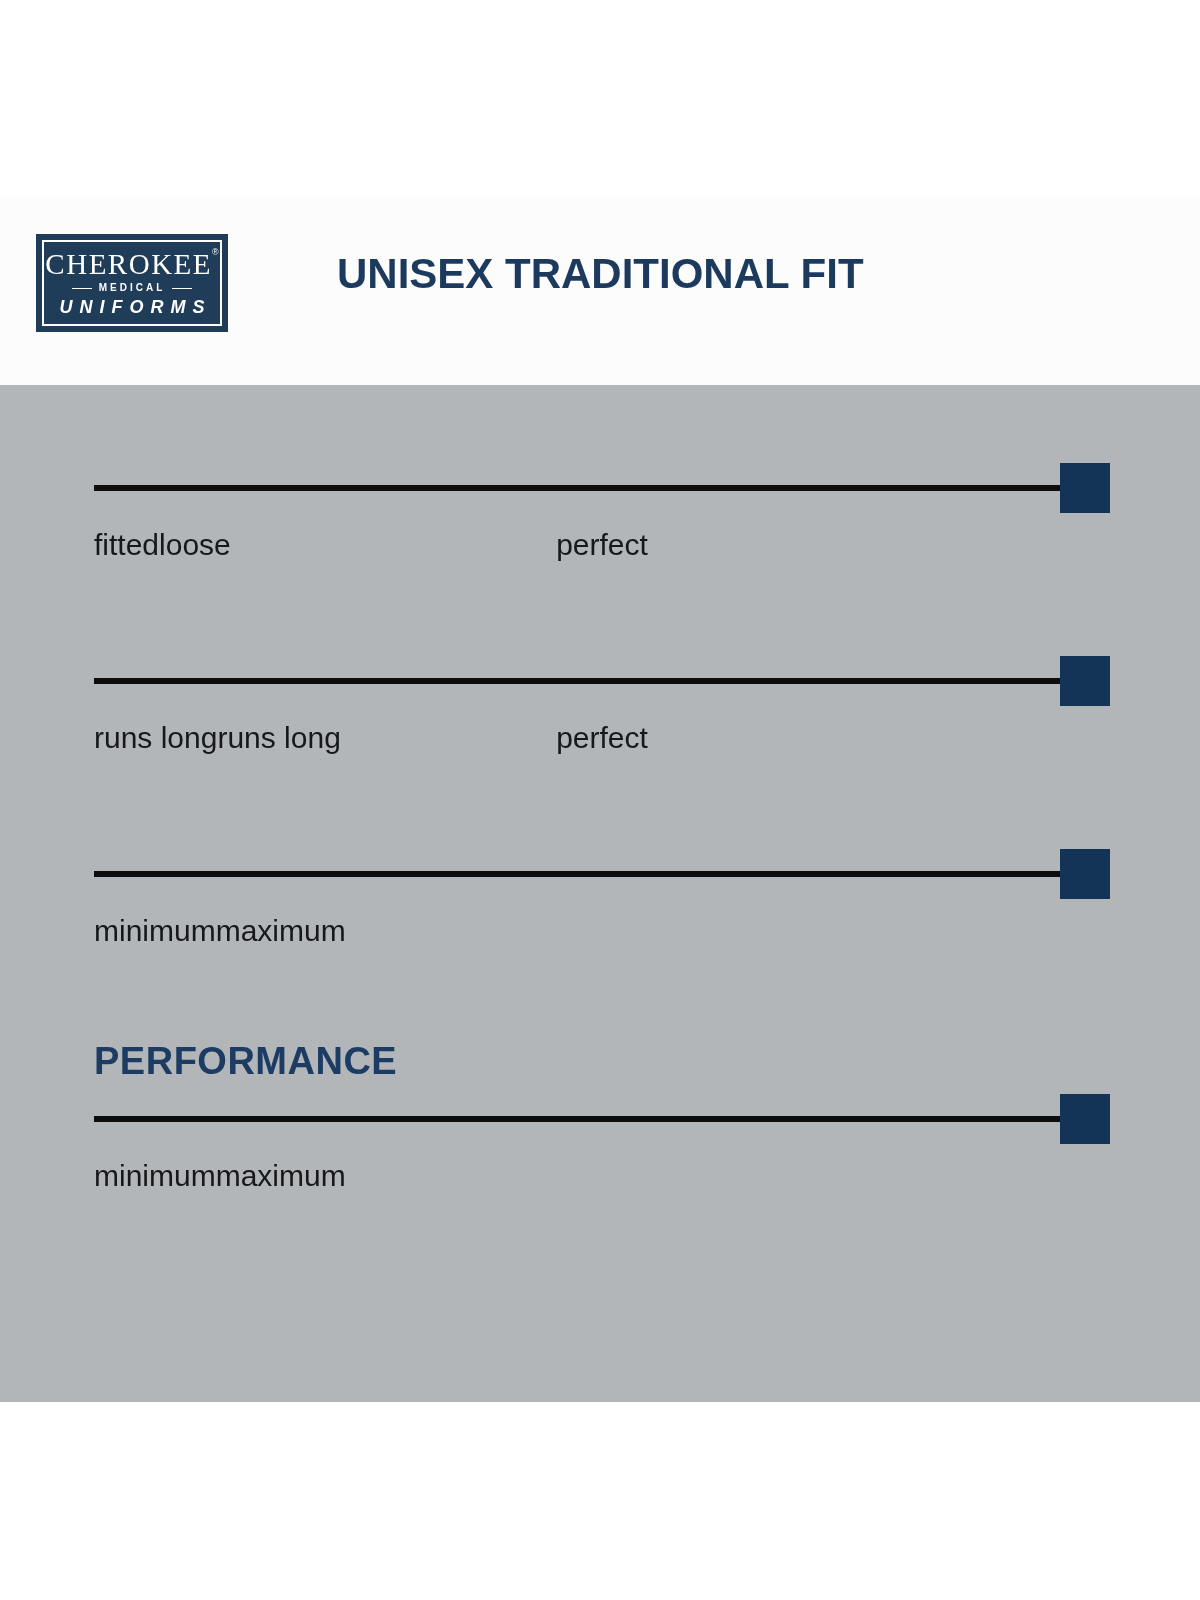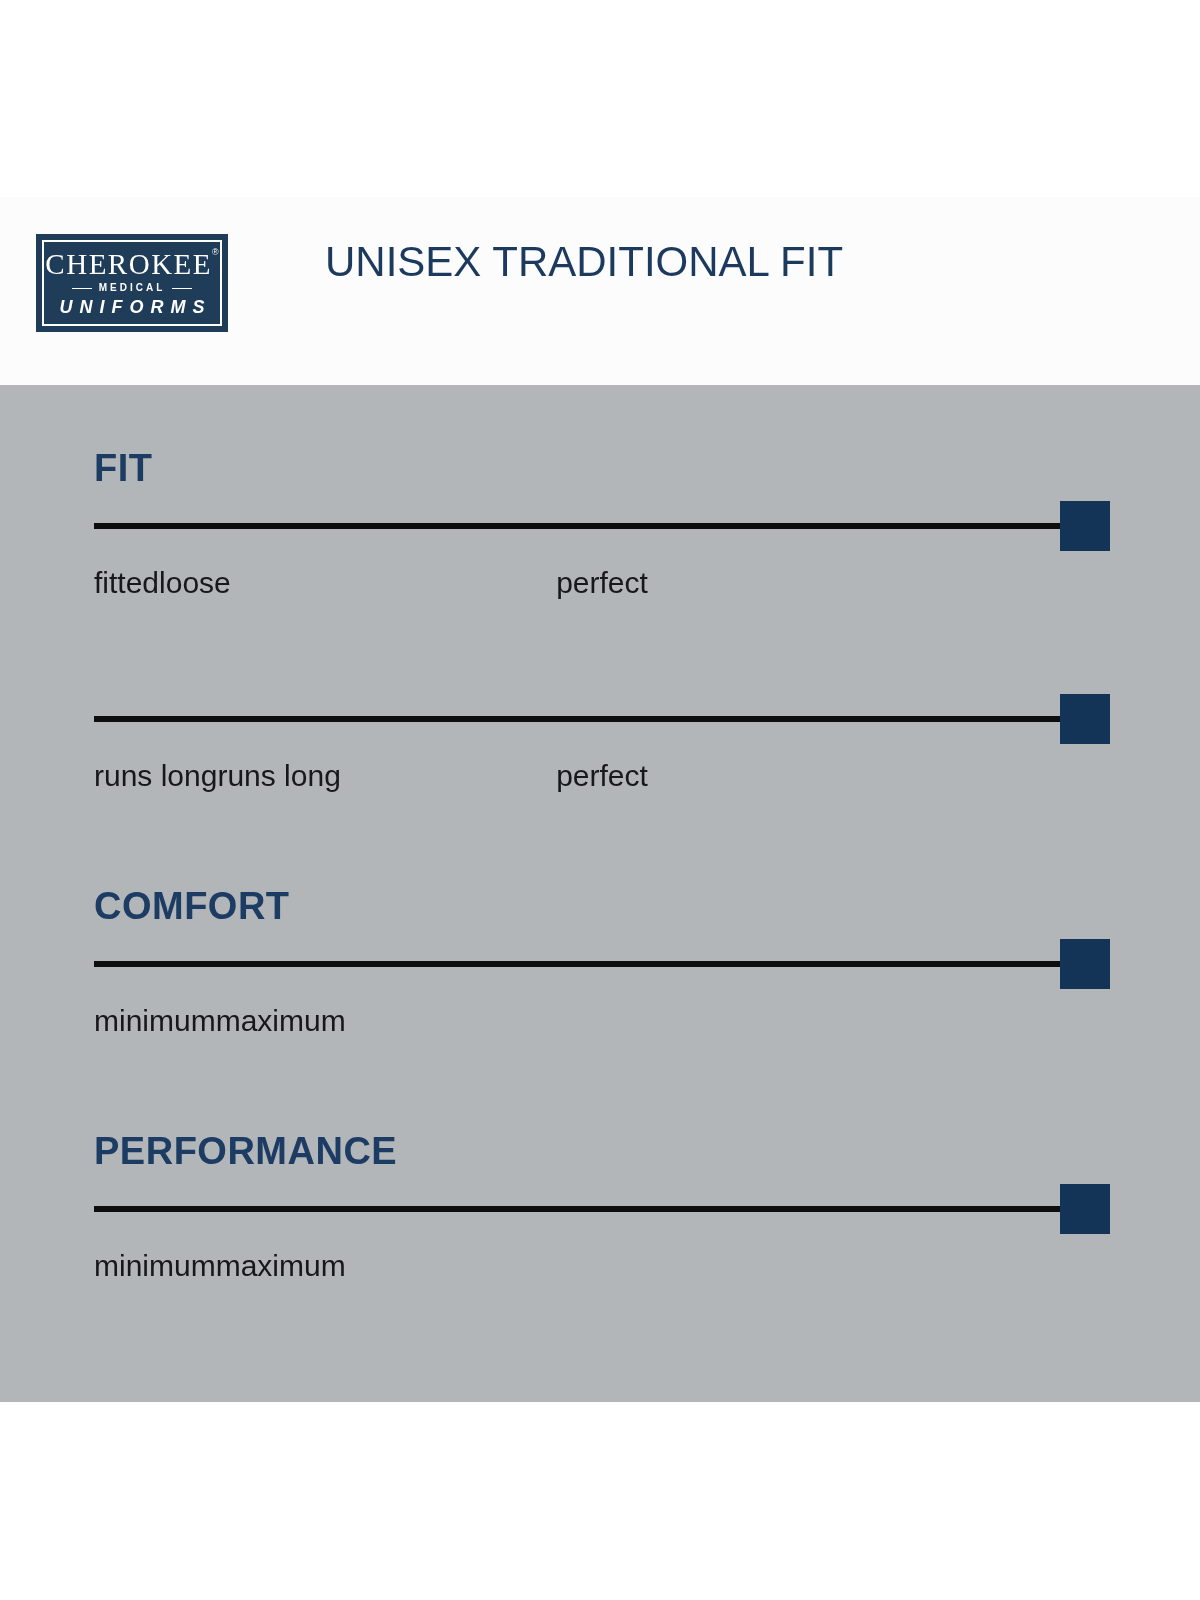--- a/index.html
+++ b/index.html
@@ -50,21 +50,21 @@
   }
   .logo-dash{width:20px;height:1px;background:#ffffff;}
   .logo-uniforms{
     margin-top:5px;color:#ffffff;font-size:18px;font-weight:700;
     letter-spacing:7px;line-height:1;white-space:nowrap;
     padding-left:7px; 
     font-style:italic;
   }
   .title-block{position:absolute;left:325px;top:40px;}
   .page-title{
-    margin:0;font-size:42px;font-weight:400;line-height:1.2;
+    margin:12px;font-size:42px;font-weight:700;line-height:1.2;
     color:var(--navy-title);letter-spacing:0;white-space:nowrap;
   }
   .page-subtitle{
     margin:8px 0 0;font-size:30px;font-weight:400;line-height:1.2;
     color:var(--navy-title);white-space:nowrap;
   }
   
   .panel{
     position:absolute;left:0;top:385px;width:1200px;height:1017px;
     background:var(--panel-gray);
@@ -116,21 +116,20 @@
 
     <div class="title-block">
       <h1 class="page-title">UNISEX TRADITIONAL FIT</h1>
     </div>
 
   </header>
 
   <main class="panel">
     <div id="rows">
   <section class="slider-row">
-    <h2 class="slider-heading">FIT</h2>
     <div class="track">
       <div class="track-line"></div>
       <div class="marker" style="left: 100%;"></div>
     </div>
     <div class="scale-labels">
       <span class="scale-left">fitted</span>
       <span class="scale-center">perfect</span>
       <span class="scale-right">loose</span>
     </div>
   </section>
@@ -141,21 +140,20 @@
       <div class="marker" style="left: 100%;"></div>
     </div>
     <div class="scale-labels">
       <span class="scale-left">runs long</span>
       <span class="scale-center">perfect</span>
       <span class="scale-right">runs long</span>
     </div>
   </section>
 
   <section class="slider-row">
-    <h2 class="slider-heading">COMFORT</h2>
     <div class="track">
       <div class="track-line"></div>
       <div class="marker" style="left: 100%;"></div>
     </div>
     <div class="scale-labels">
       <span class="scale-left">minimum</span>
       <span class="scale-center"></span>
       <span class="scale-right">maximum</span>
     </div>
   </section>

